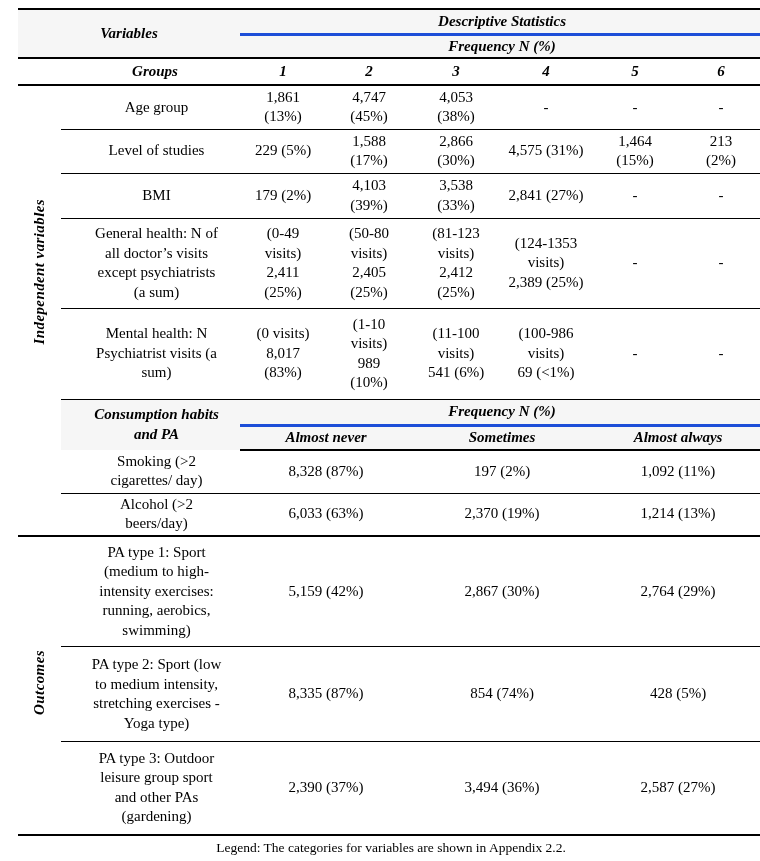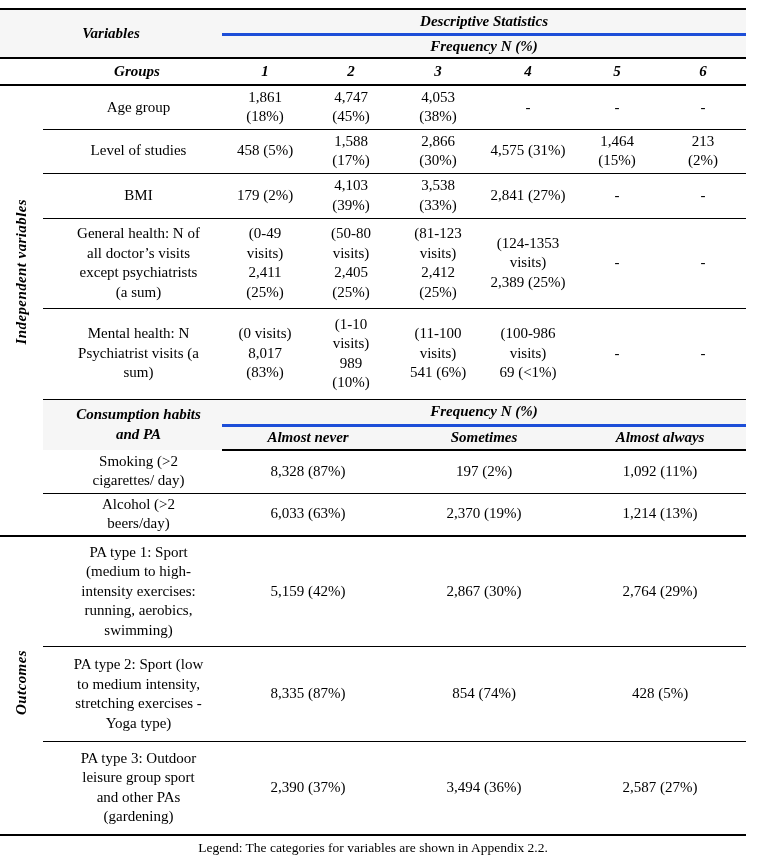--- a/index.html
+++ b/index.html
@@ -6,21 +6,21 @@
     margin: 0;
     padding: 0;
     background: #ffffff;
     color: #000000;
     font-family: "Liberation Serif", serif;
   }
   .page {
     width: 760px;
     height: 861px;
     box-sizing: border-box;
-    padding: 8px 0 0 0;
+    padding: 8px 0 0 18px;
     background: #ffffff;
     overflow: hidden;
   }
   table.stats {
     width: 746px;
     border-collapse: collapse;
     table-layout: fixed;
     border-top: 2.2px solid #000;
   }
   td, th {
@@ -94,32 +94,32 @@
       <th class="bi b-thick">5</th>
       <th class="bi b-thick">6</th>
     </tr>
 
     <tr style="height:44px">
       <th class="vcell b-thick" rowspan="9">
         <span class="vtext vnudge">Independent variables</span>
       </th>
       <td class="rowlabel pre b-thin">Age group</td>
       <td class="pre b-thin">1,861
-(18%)</td>
+(13%)</td>
       <td class="pre b-thin">4,747
 (45%)</td>
       <td class="pre b-thin">4,053
 (38%)</td>
       <td class="pre b-thin">-</td>
       <td class="pre b-thin">-</td>
       <td class="pre b-thin">-</td>
     </tr>
     <tr style="height:44px">
       <td class="rowlabel pre b-thin">Level of studies</td>
-      <td class="pre b-thin">458 (5%)</td>
+      <td class="pre b-thin">229 (5%)</td>
       <td class="pre b-thin">1,588
 (17%)</td>
       <td class="pre b-thin">2,866
 (30%)</td>
       <td class="pre b-thin">4,575 (31%)</td>
       <td class="pre b-thin">1,464
 (15%)</td>
       <td class="pre b-thin">213
 (2%)</td>
     </tr>

